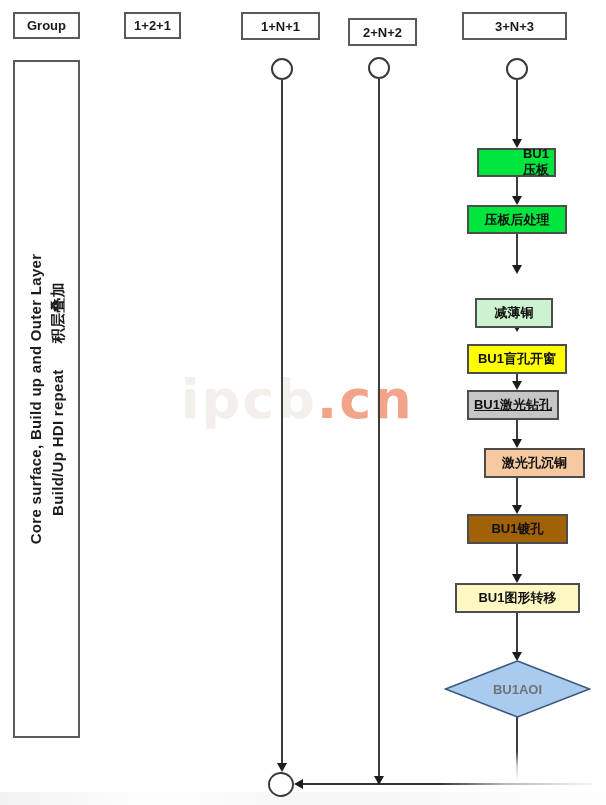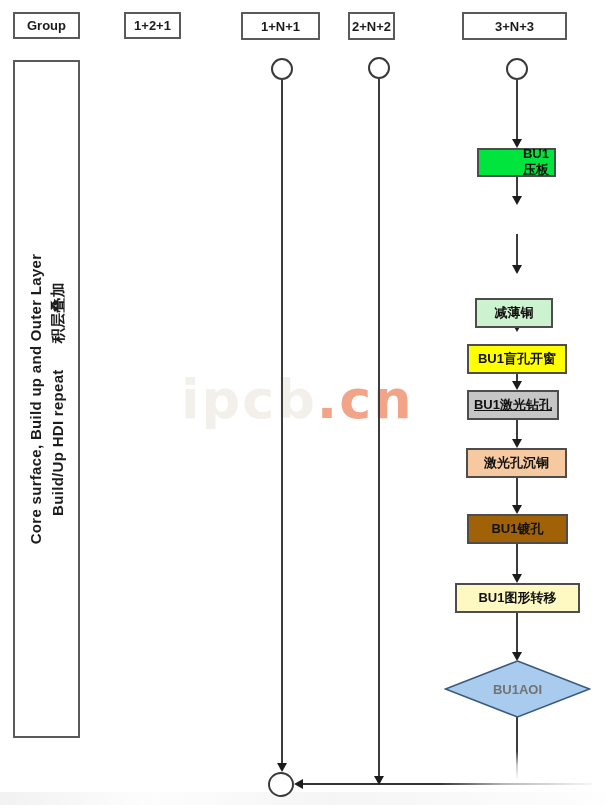--- a/index.html
+++ b/index.html
@@ -6,21 +6,21 @@
   body { background:#fff; font-family:"Liberation Sans","DejaVu Sans",sans-serif; }
   .canvas { position:relative; width:606px; height:805px; background:#ffffff; overflow:hidden; }
 
   
   .hbox { position:absolute; border:2px solid #5a5a5a; background:#fff;
           font-size:13px; color:#1a1a1a; text-align:center; display:flex;
           align-items:center; justify-content:center; font-weight:600; }
   .h-group { left:13px;  top:12px; width:67px;  height:27px; }
   .h-121   { left:124px; top:12px; width:57px;  height:27px; }
   .h-1n1   { left:241px; top:12px; width:79px;  height:28px; }
-  .h-2n2   { left:348px; top:12px; width:47px;  height:28px; }
+  .h-2n2   { left:348px; top:18px; width:69px;  height:28px; }
   .h-3n3   { left:462px; top:12px; width:105px; height:28px; }
 
   
   .vpanel { position:absolute; left:13px; top:60px; width:67px; height:678px;
             border:2px solid #5a5a5a; background:#fff; z-index:1; }
   .vpanel-inner { position:absolute; left:50%; top:50%;
                   transform:translate(-50%,-50%) rotate(-90deg);
                   white-space:nowrap; text-align:center; }
   .vpanel-inner .vline { font-size:15px; font-weight:bold; color:#1c1c1c;
                          line-height:22px; letter-spacing:0.3px; }
@@ -54,21 +54,21 @@
 
   
   .step { position:absolute; border:2px solid #4d4d4d; text-align:center;
           font-size:13px; font-weight:bold; color:#111; display:flex;
           align-items:center; justify-content:center; z-index:2; }
   .s1 { left:477px; top:148px; width:79px;  height:29px;padding-left:39px; }
   .s2 { left:467px; top:205px; width:100px; height:29px; }
   .s3 { left:475px; top:274px; width:78px;  height:30px;margin-top:24px; }
   .s4 { left:467px; top:344px; width:100px; height:30px; }
   .s5 { left:467px; top:390px; width:92px; height:30px;text-decoration:underline; }
-  .s6 { left:466px; top:448px; width:101px; height:30px; }
+  .s6 { left:484px; top:448px; width:101px; height:30px; }
   .s7 { left:467px; top:514px; width:101px; height:30px; }
   .s8 { left:455px; top:583px; width:125px; height:30px; }
 
   
   .diamond-wrap { position:absolute; left:444px; top:660px; width:147px; height:58px; z-index:2; }
   .diamond-label { position:absolute; left:444px; top:660px; width:147px; height:58px; z-index:3;
                    display:flex; align-items:center; justify-content:center;
                    font-size:13px; font-weight:bold; color:#737373; }
 
   
@@ -154,20 +154,21 @@
 
   <div class="vline-el seg" style="top:544px; height:32px;"></div>
   <div class="arr-d" style="left:512px; top:574px;"></div>
 
   <div class="vline-el seg" style="top:613px; height:41px;"></div>
   <div class="arr-d" style="left:512px; top:652px;"></div>
 
   <div class="seg-fade"></div>
 
   <div class="step s1" style="background-color: rgb(0, 228, 62);">BU1压板</div>
+  <div class="step s2" style="background-color: rgb(0, 228, 62);">压板后处理</div>
   <div class="step s3" style="background-color: rgb(205, 242, 207);">减薄铜</div>
   <div class="step s4" style="background-color: rgb(255, 255, 0);">BU1盲孔开窗</div>
   <div class="step s5" style="background-color: rgb(198, 198, 198);">BU1激光钻孔</div>
   <div class="step s6" style="background-color: rgb(246, 201, 160);">激光孔沉铜</div>
   <div class="step s7" style="background-color: #a16207;">BU1镀孔</div>
   <div class="step s8" style="background-color: #fef9c3;">BU1图形转移</div>
 
   <svg class="diamond-wrap" viewBox="0 0 147 58">
     <polygon points="73.5,1 145.5,29 73.5,57 1.5,29" stroke-width="1.6" stroke="#3a5a80" fill="#a9cbee"></polygon>
   </svg>

